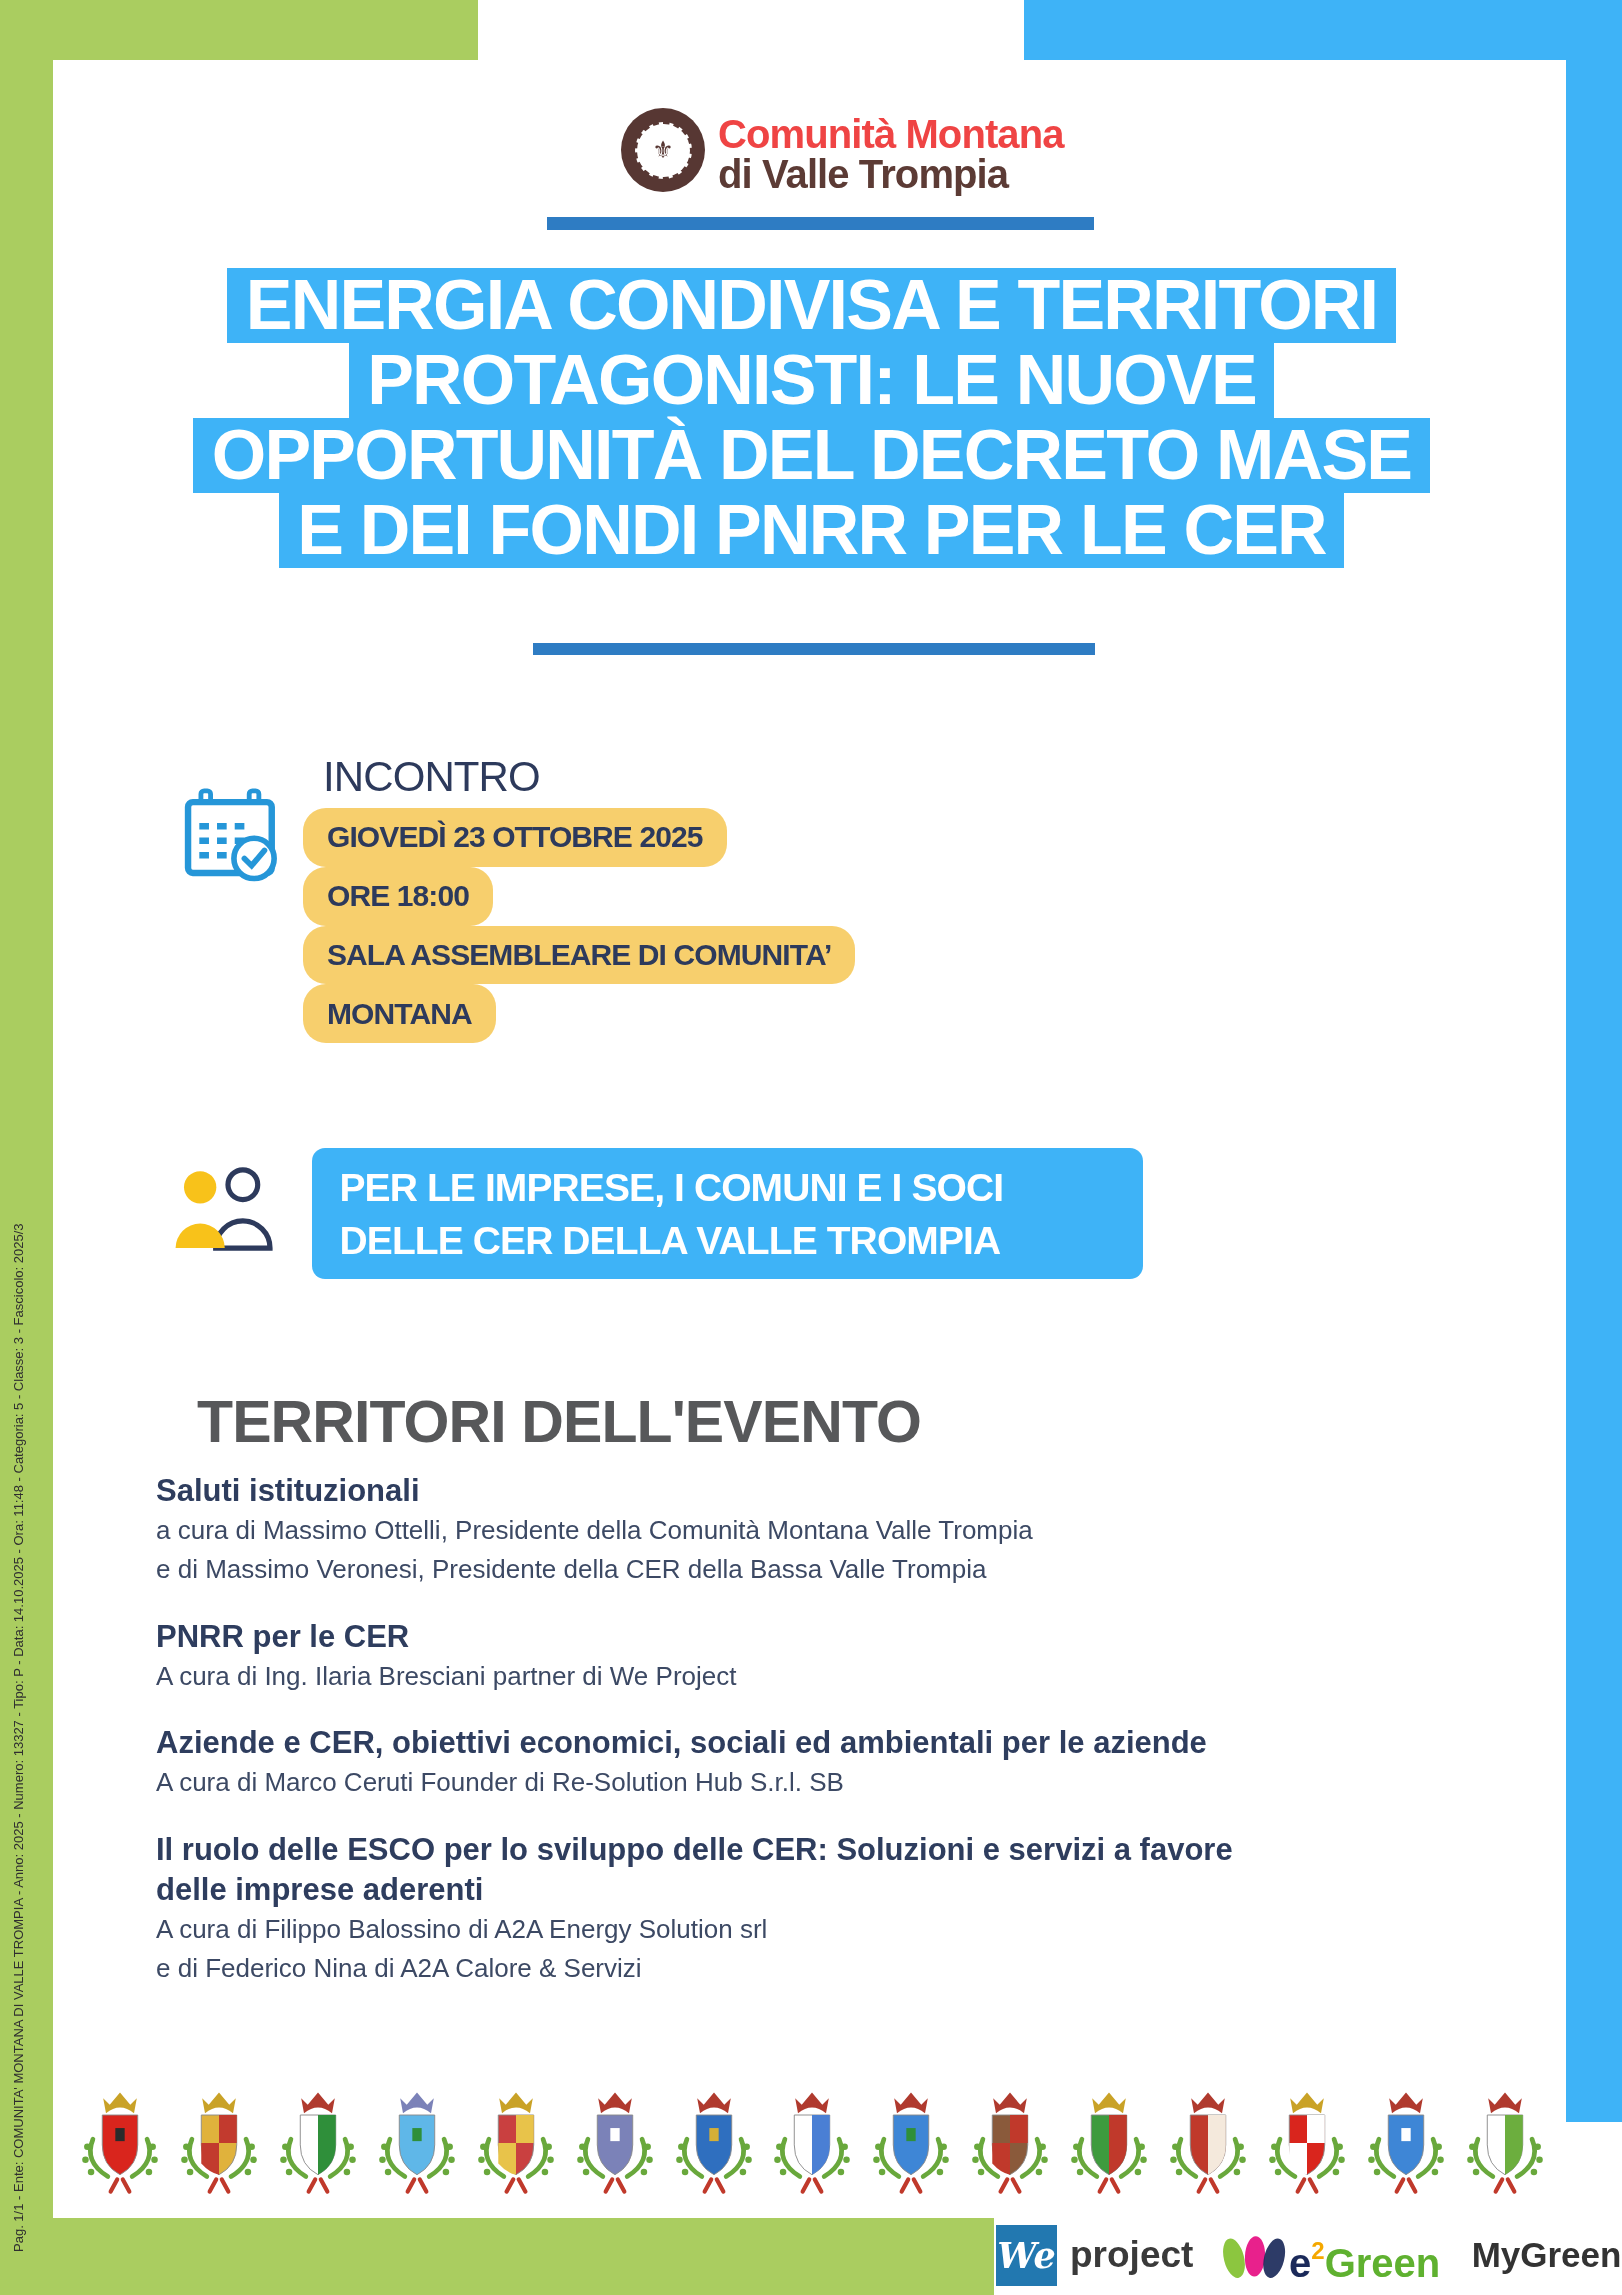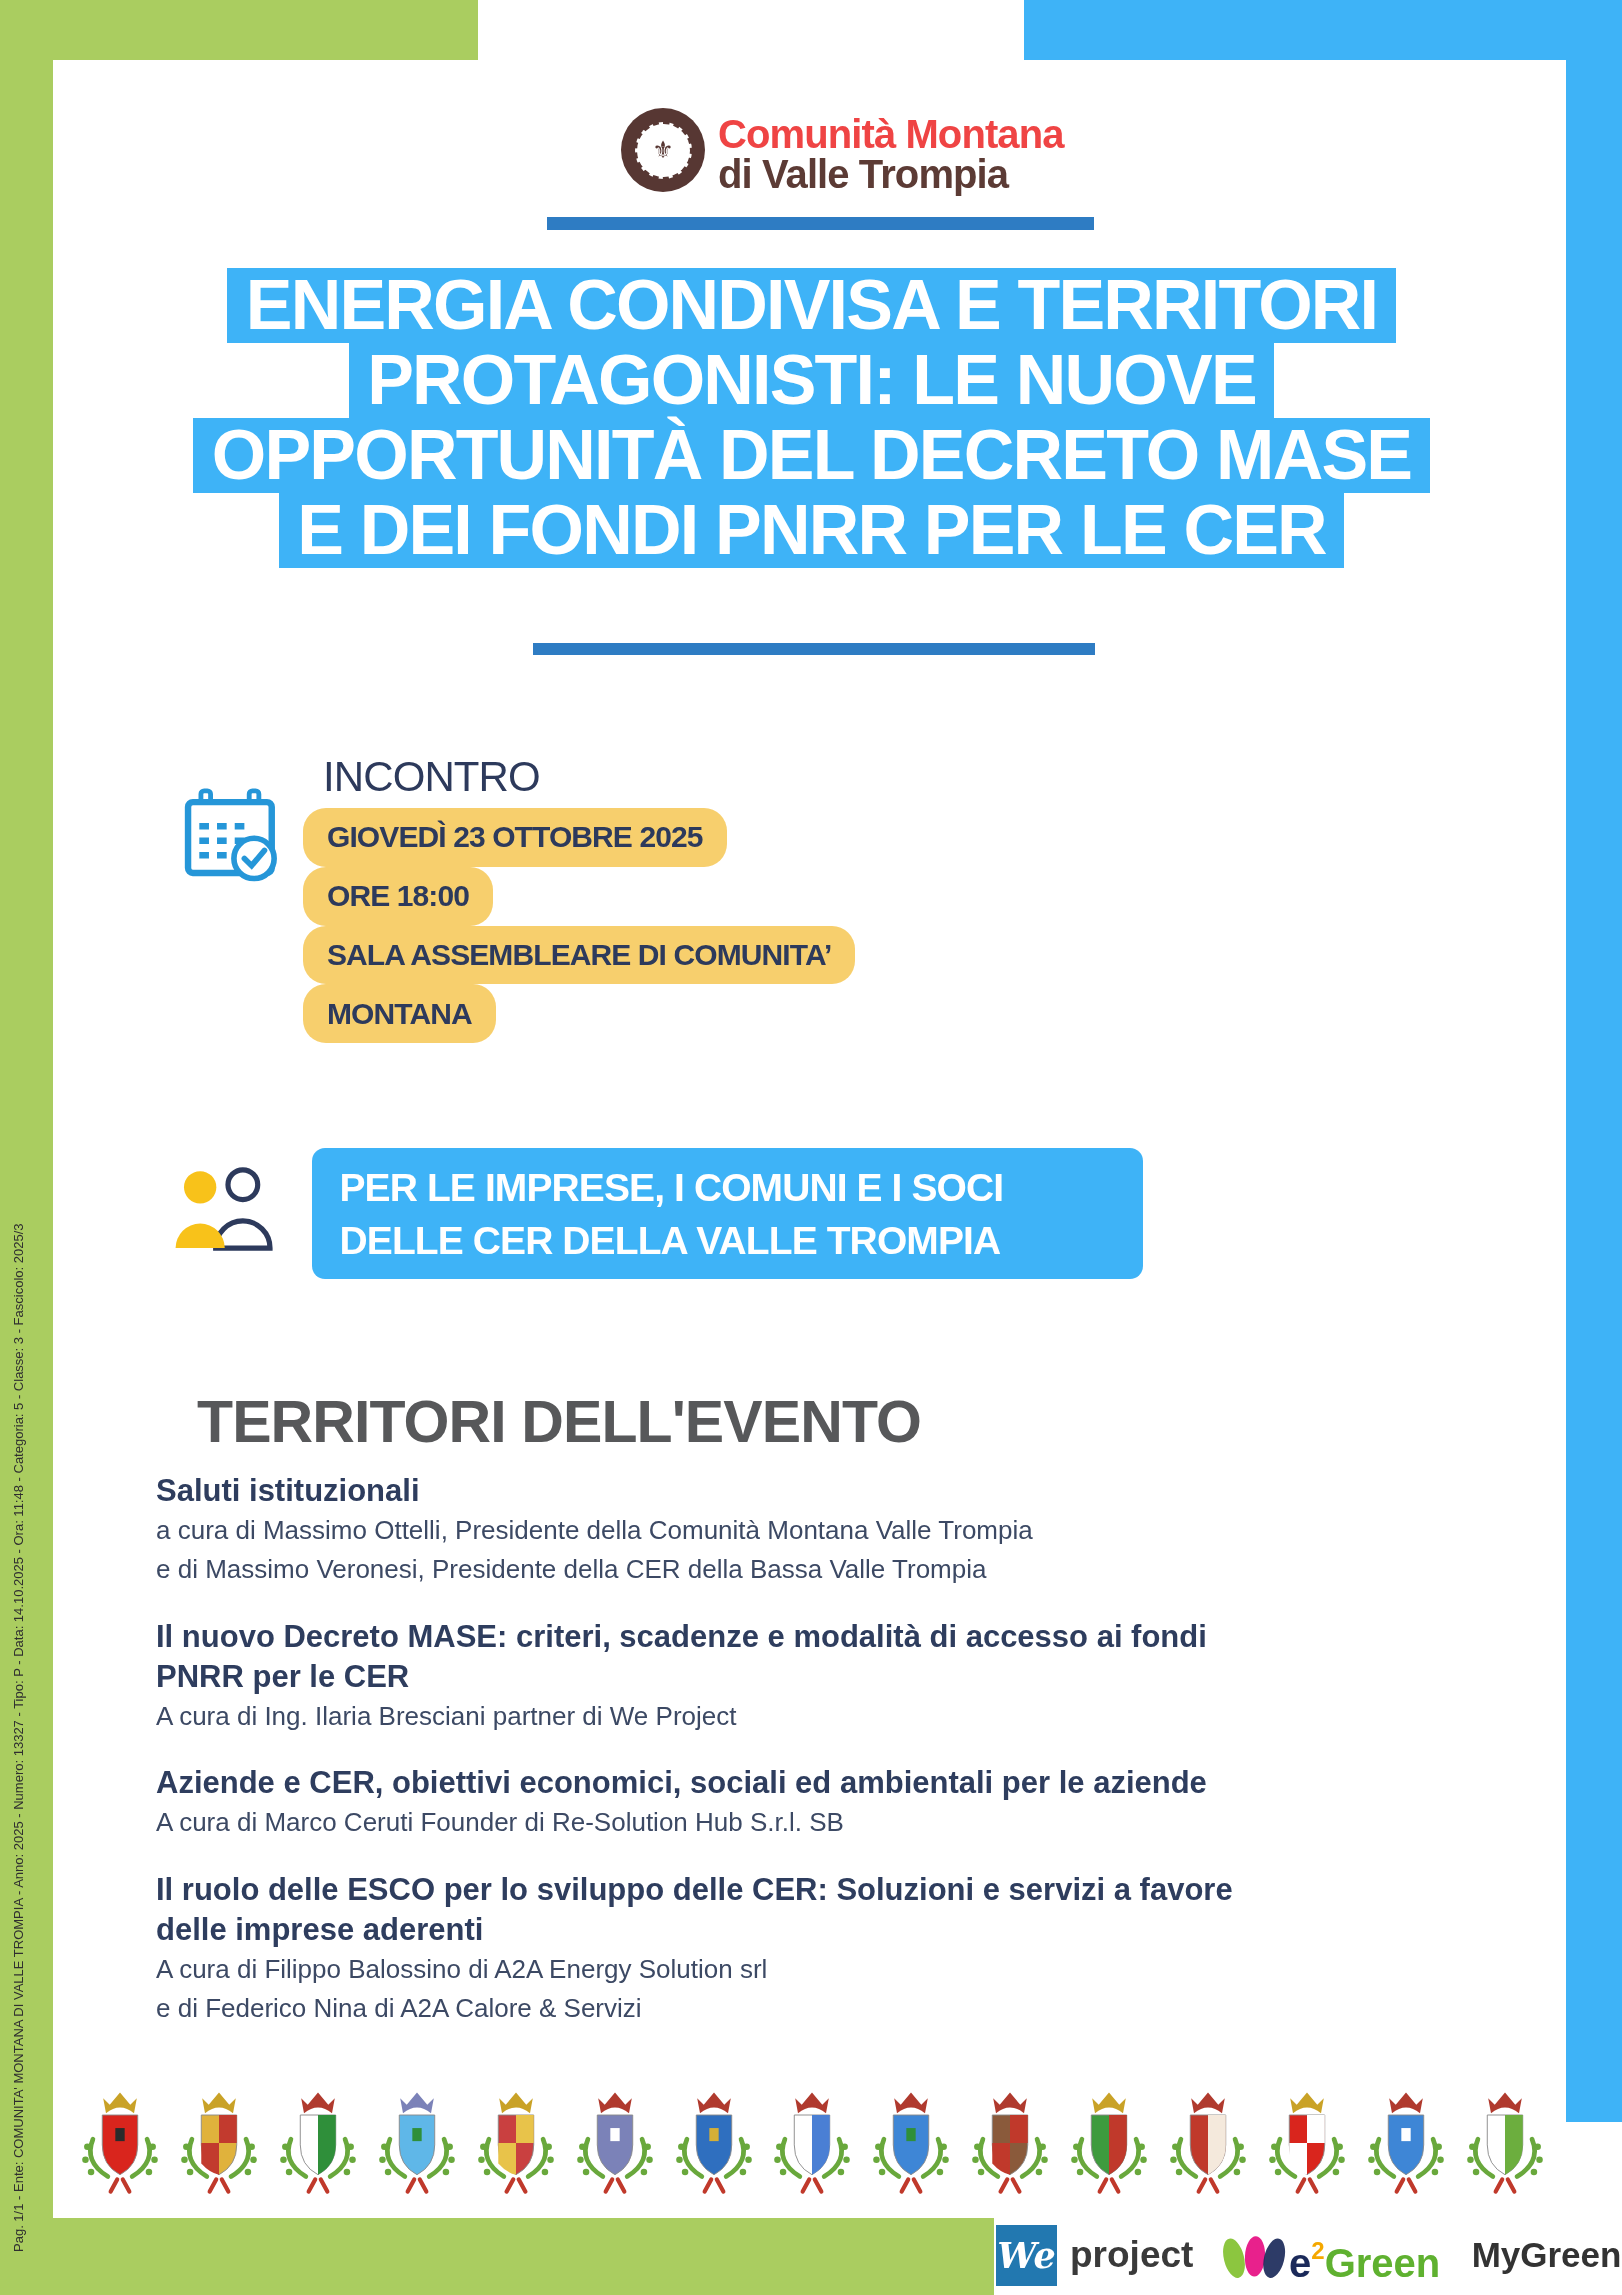--- a/index.html
+++ b/index.html
@@ -132,21 +132,20 @@
   </div>
 
 <div class="abs prog-heading">TERRITORI DELL'EVENTO</div>
 <div class="abs prog-list" id="program-list">
     <div class="prog-item">
       <div class="prog-title">Saluti istituzionali</div>
       <div class="prog-body">a cura di Massimo Ottelli, Presidente della Comunità Montana Valle Trompia</div>
       <div class="prog-body">e di Massimo Veronesi, Presidente della CER della Bassa Valle Trompia</div>
     </div>
     <div class="prog-item">
-      <div class="prog-title">Il nuovo Decreto MASE: criteri, scadenze e modalità di accesso ai fondi</div>
       <div class="prog-title">PNRR per le CER</div>
       <div class="prog-body">A cura di Ing. Ilaria Bresciani partner di We Project</div>
     </div>
     <div class="prog-item">
       <div class="prog-title">Aziende e CER, obiettivi economici, sociali ed ambientali per le aziende</div>
       <div class="prog-body">A cura di Marco Ceruti Founder di Re-Solution Hub S.r.l. SB</div>
     </div>
     <div class="prog-item">
       <div class="prog-title">Il ruolo delle ESCO per lo sviluppo delle CER: Soluzioni e servizi a favore</div>
       <div class="prog-title">delle imprese aderenti</div>

